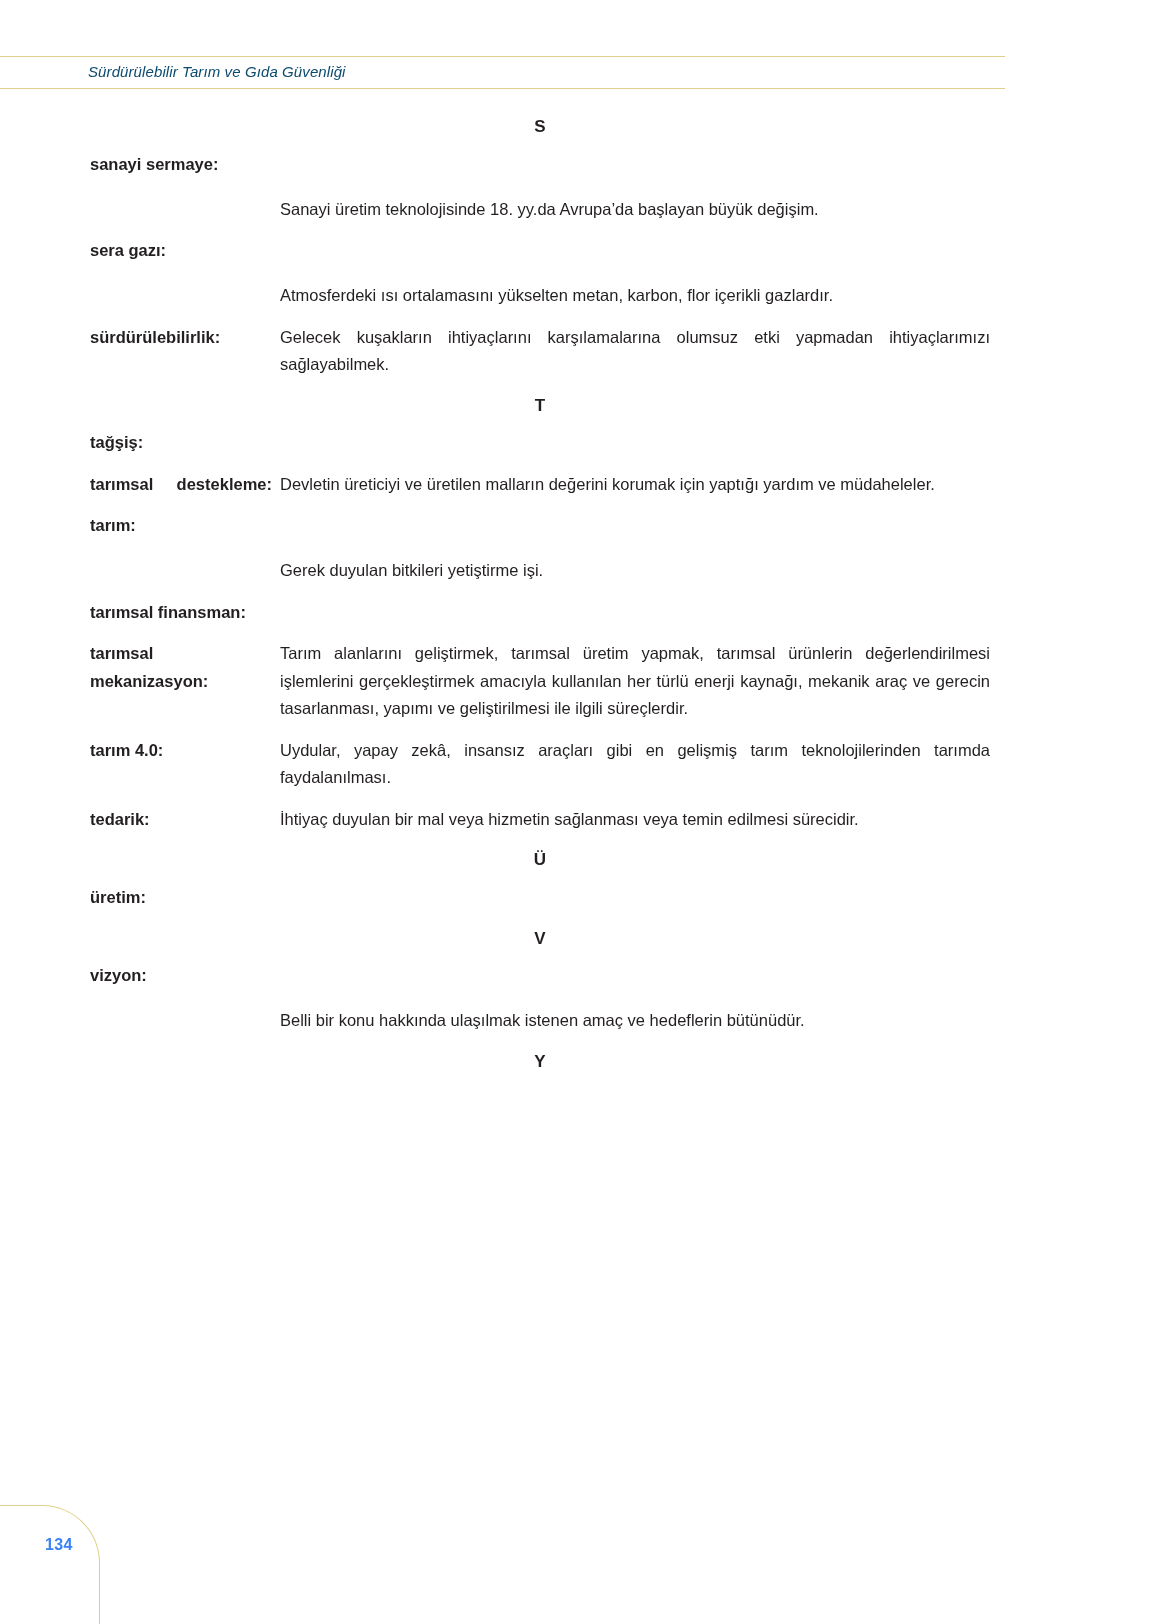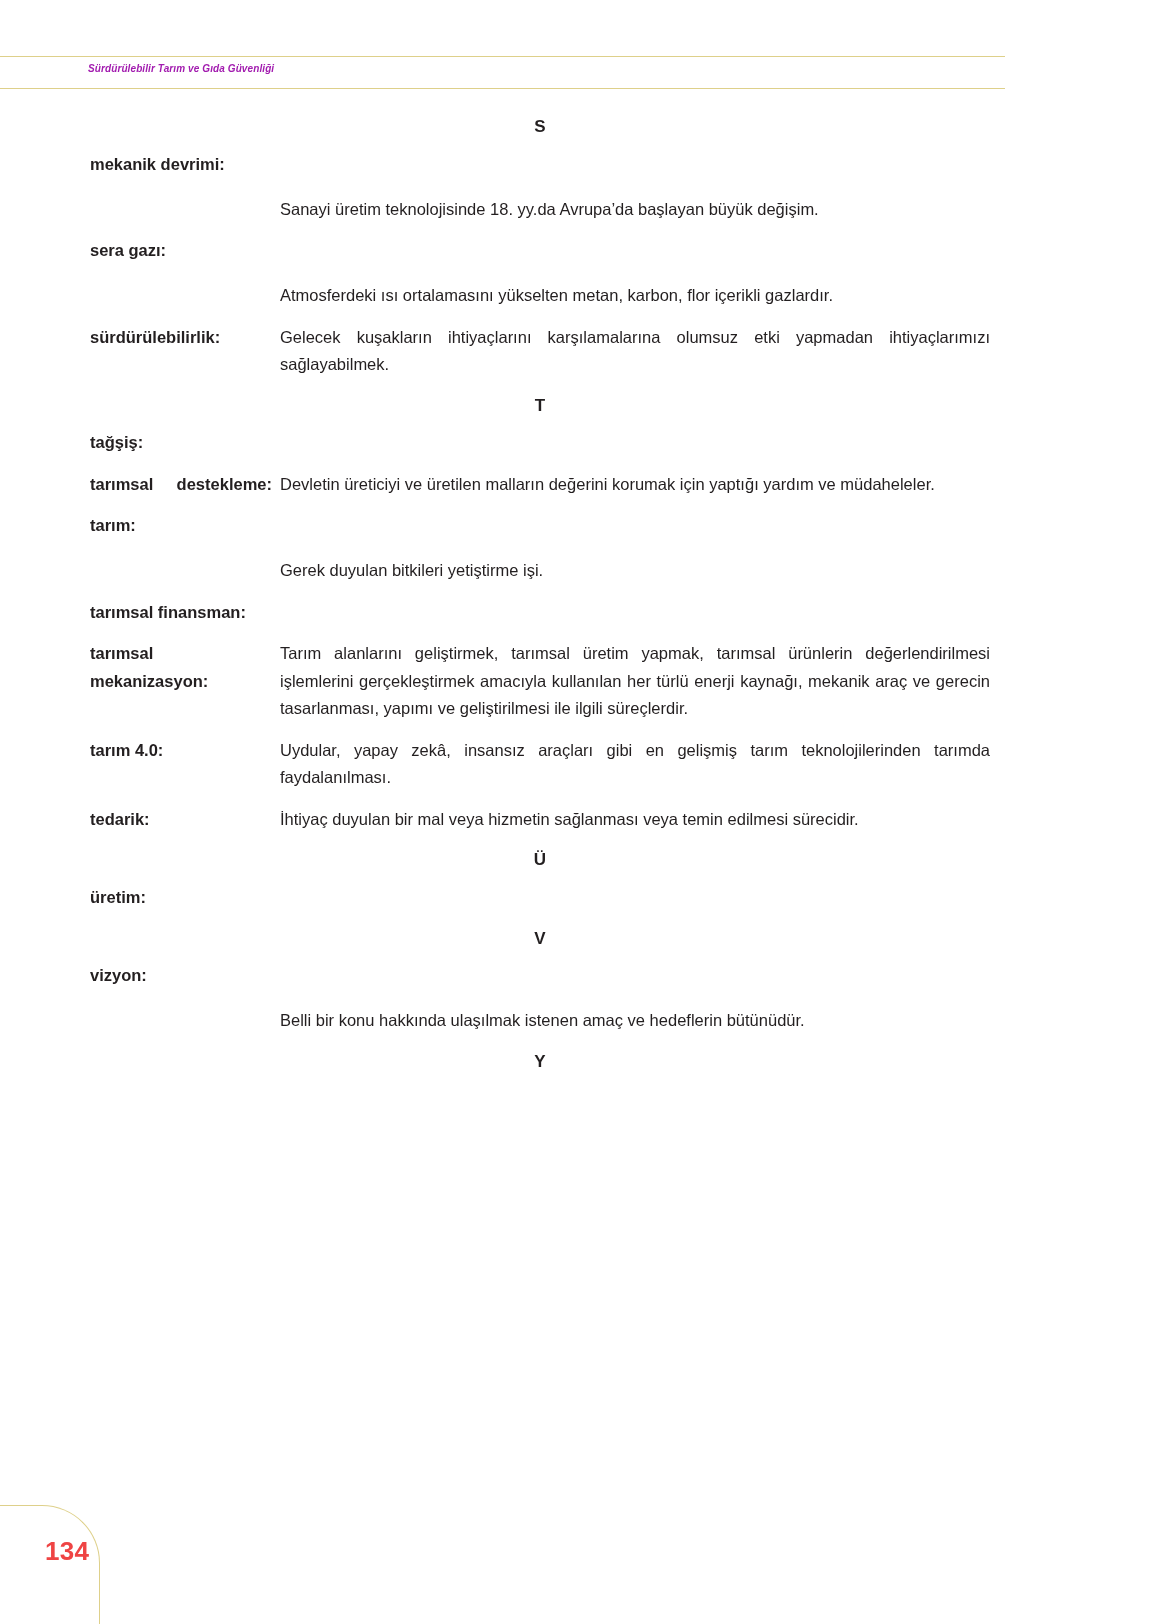--- a/index.html
+++ b/index.html
@@ -25,25 +25,25 @@
     width: 1005px;
     height: 33px;
     border-top: 1.4px solid #ded08a;
     border-bottom: 1.4px solid #ded08a;
     box-sizing: border-box;
   }
   .header-title {
     position: absolute;
     left: 88px;
     top: 6px;
-    font-size: 10px;
-    font-weight: bold;
+    font-size: 15px;
+    font-weight: normal;
     font-style: italic;
     letter-spacing: 0.1px;
-    color: #a21caf;
+    color: #0c4a6e;
     white-space: nowrap;
   }
 
   
   .body {
     position: absolute;
     left: 90px;
     top: 118px;
     width: 900px;
   }
@@ -102,40 +102,40 @@
     border-top: 1.6px solid #ded08a;
     border-right: 1.6px solid #ded08a;
     border-top-right-radius: 58px;
     box-sizing: border-box;
     background: transparent;
   }
   .page-number {
     position: absolute;
     left: 45px;
     top: 1536px;
-    font-size: 26px;
+    font-size: 16px;
     font-weight: bold;
-    color: #ef4444;
+    color: #3b82f6;
     letter-spacing: 0.3px;
   }
 </style>
 </head>
 <body>
 
 <div class="page">
 
   <div class="header">
     <div class="header-title">Sürdürülebilir Tarım ve Gıda Güvenliği</div>
   </div>
 
   <div class="body">
 
     <div class="letter-heading">S</div>
     <div class="entry">
-      <div class="entry-term nojust">mekanik devrimi:</div>
+      <div class="entry-term nojust">sanayi sermaye:</div>
       <div class="entry-def nojust">Sanayi üretim teknolojisinde 18. yy.da Avrupa’da başlayan büyük değişim.</div>
     </div>
     <div class="entry">
       <div class="entry-term nojust">sera gazı:</div>
       <div class="entry-def nojust">Atmosferdeki ısı ortalamasını yükselten metan, karbon, flor içerikli gazlardır.</div>
     </div>
     <div class="entry">
       <div class="entry-term nojust">sürdürülebilirlik:</div>
       <div class="entry-def">Gelecek kuşakların ihtiyaçlarını karşılamalarına olumsuz etki yapmadan ihtiyaçlarımızı sağlayabilmek.</div>
     </div>

